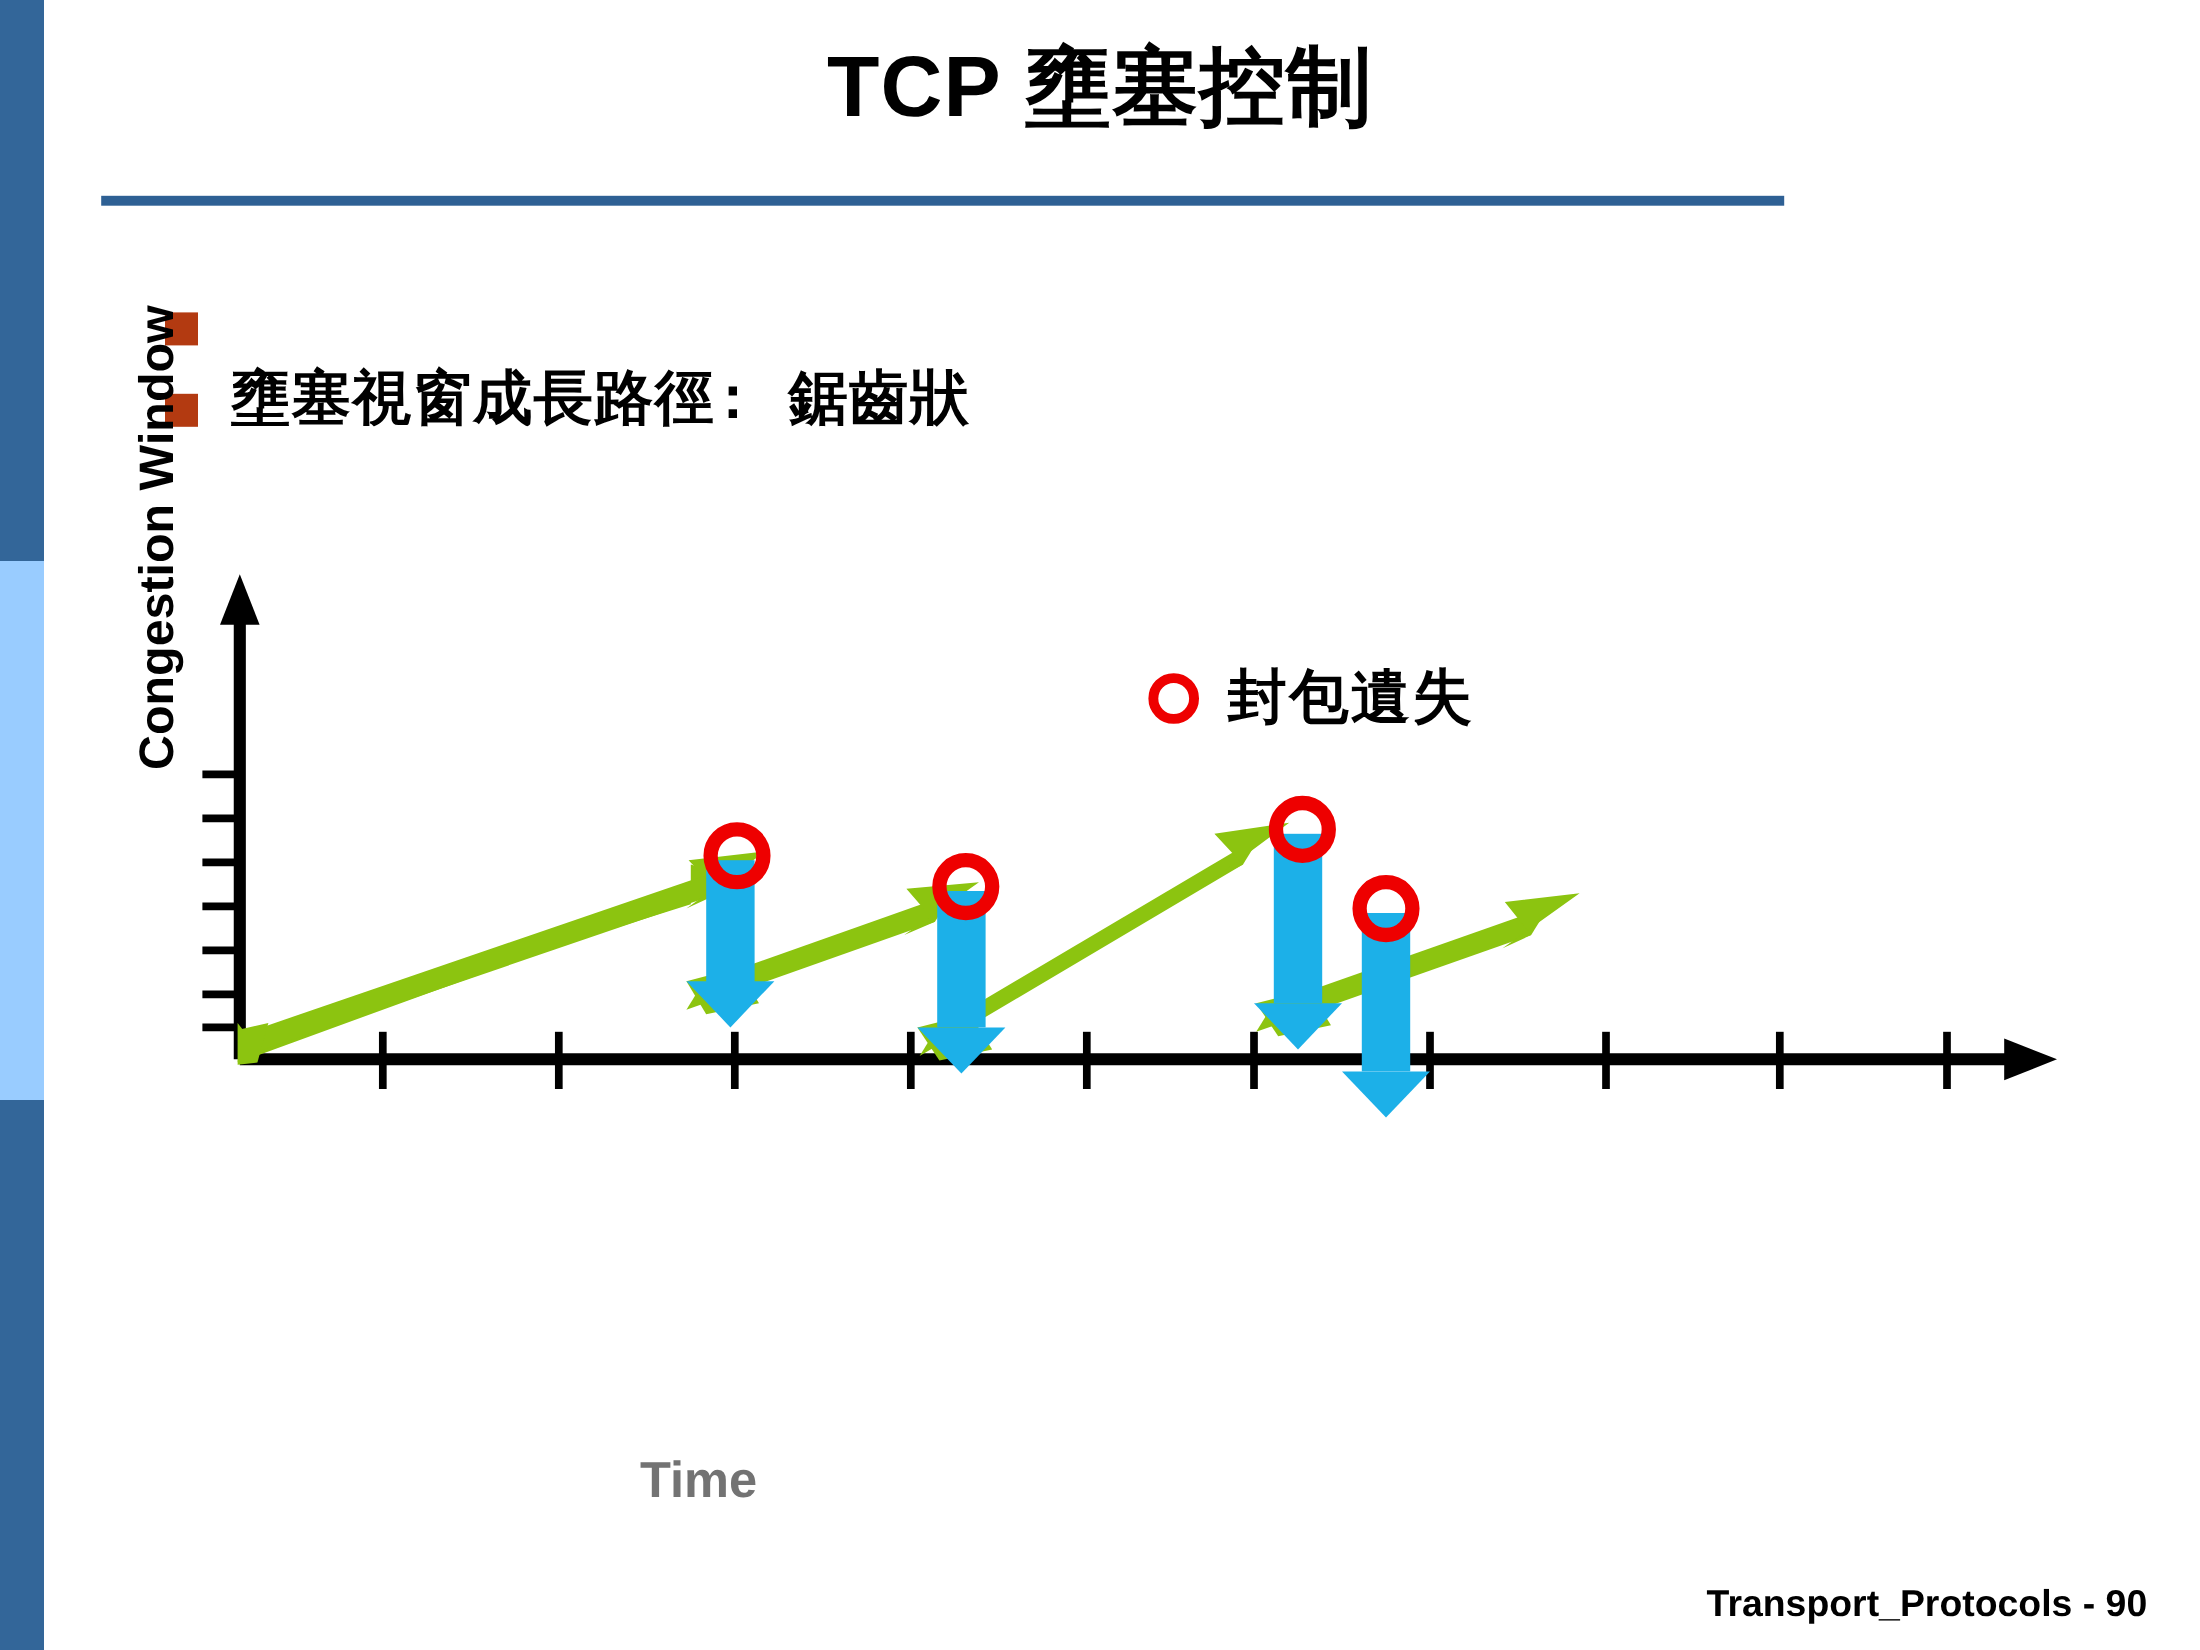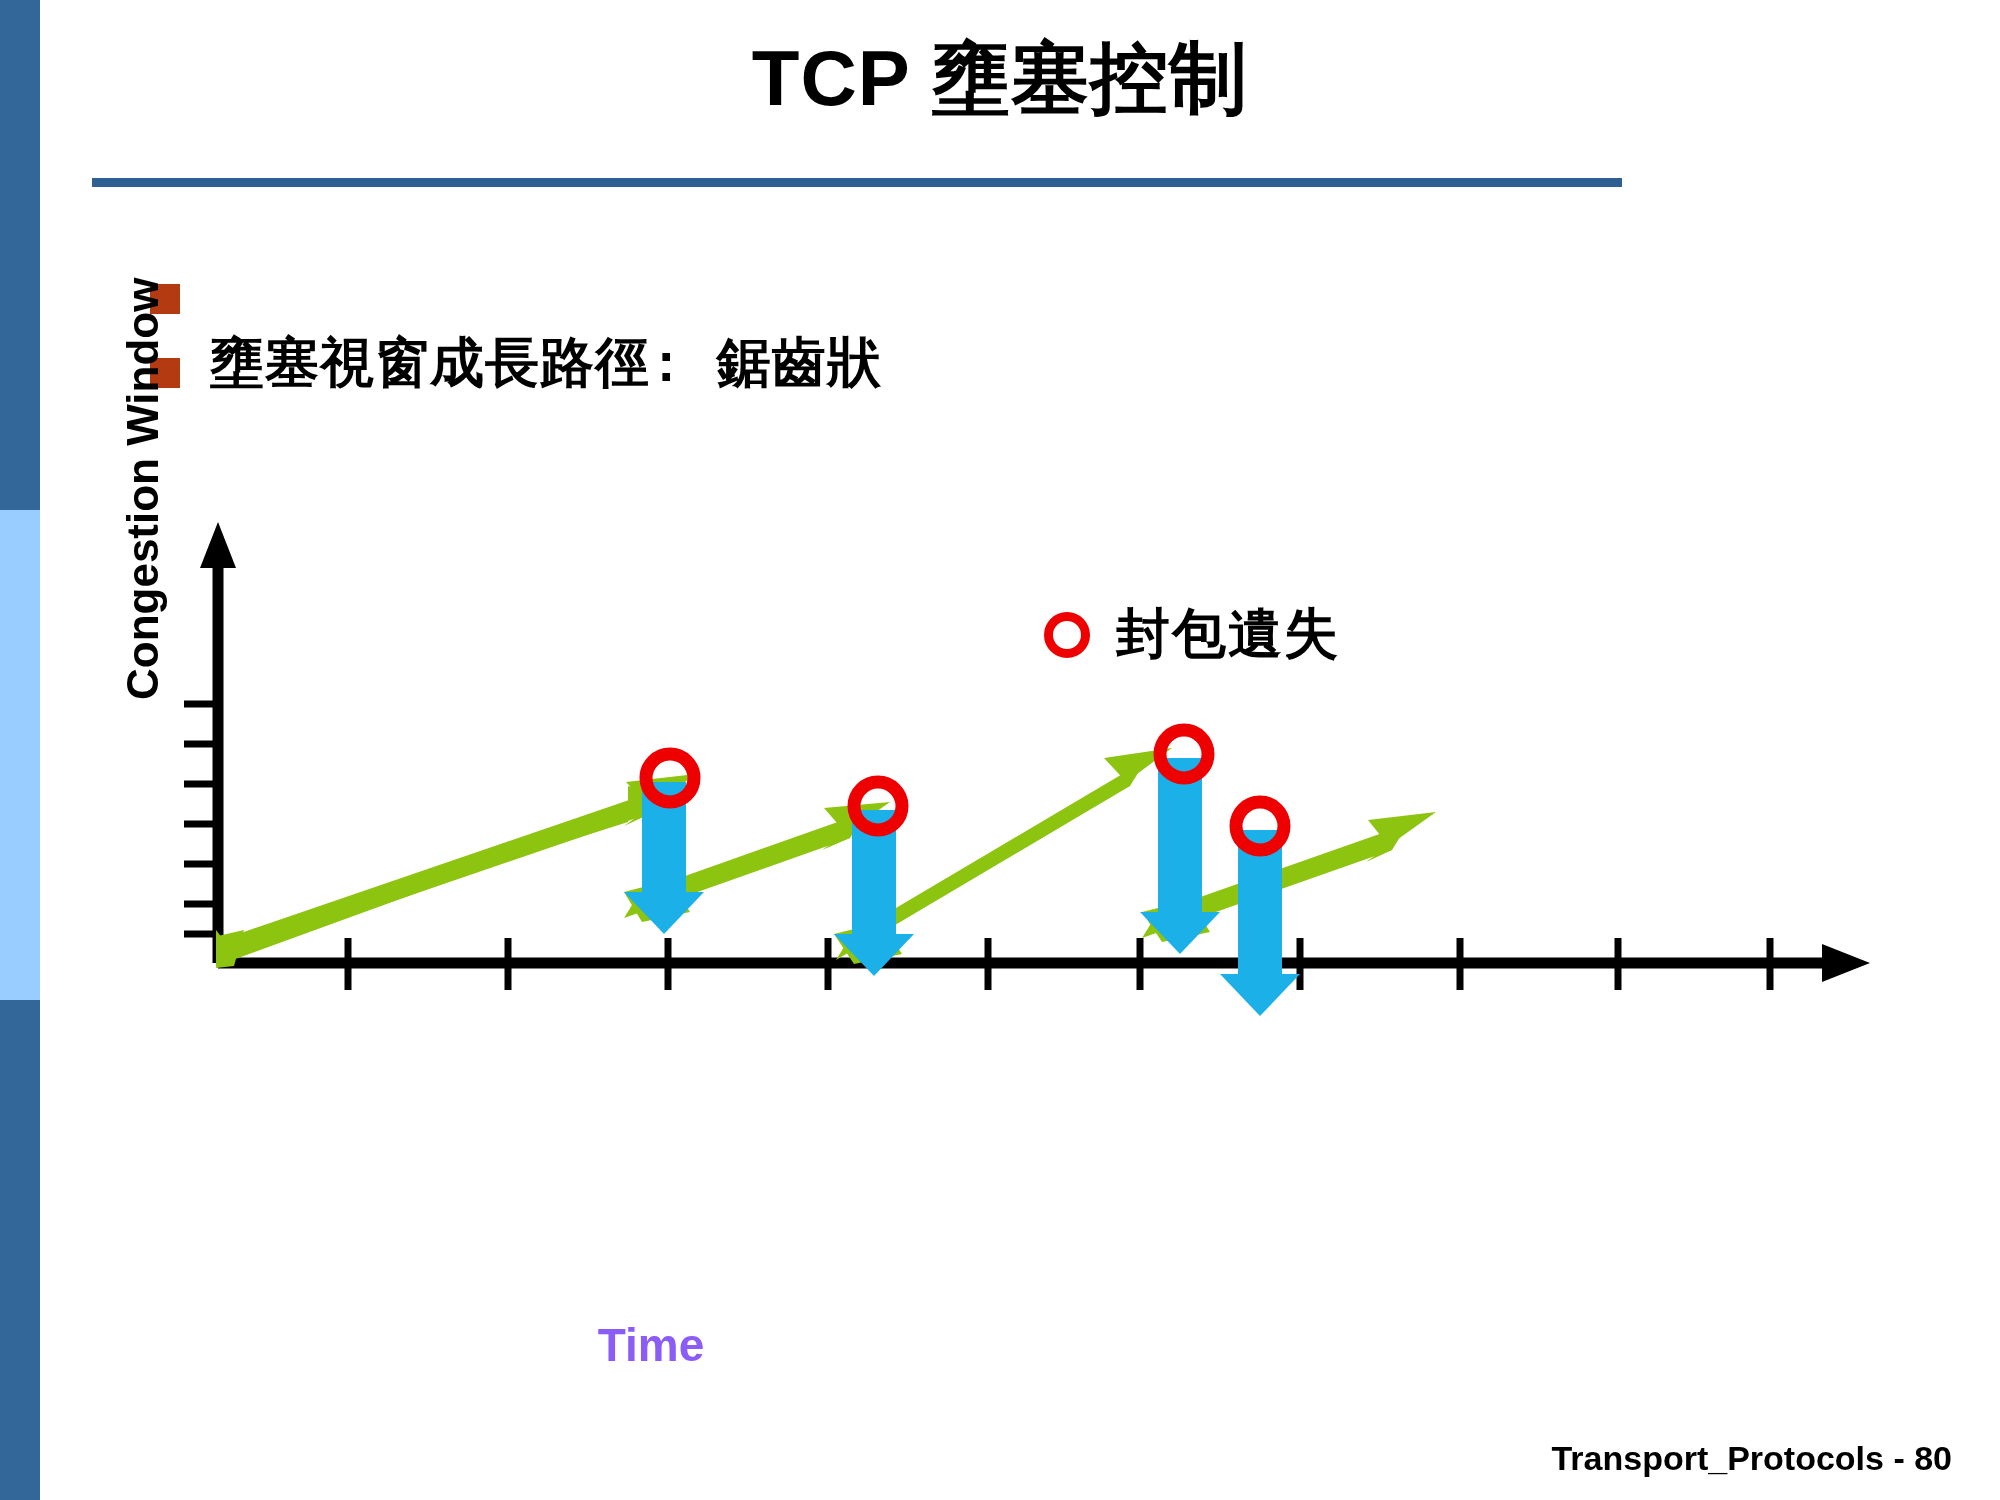--- a/index.html
+++ b/index.html
@@ -91,22 +91,21 @@
     color: #000;
     white-space: nowrap;
   }
   .xlabel {
     position: absolute;
     left: 0; top: 1318px;
     width: 1270px;
     text-align: center;
     font-size: 46px;
     font-weight: bold;
-    color: #8b5cf6;
-    padding-left: 16px;
+    color: #737373;
   }
 
   .legend {
     position: absolute;
     left: 1044px; top: 598px;
     display: flex;
     align-items: center;
   }
   .legend-circle {
     width: 46px; height: 46px;
@@ -246,13 +245,13 @@
     <circle cx="748" cy="286" r="24"></circle>
     <circle cx="1054" cy="234" r="24"></circle>
     <circle cx="1130" cy="306" r="24"></circle>
   </g>
 </svg>
 </div>
 
 <div class="ylabel">Congestion Window</div>
 <div class="xlabel">Time</div>
 
-<div class="footer">Transport_Protocols - 80</div>
+<div class="footer">Transport_Protocols - 90</div>
 
 </body></html>

